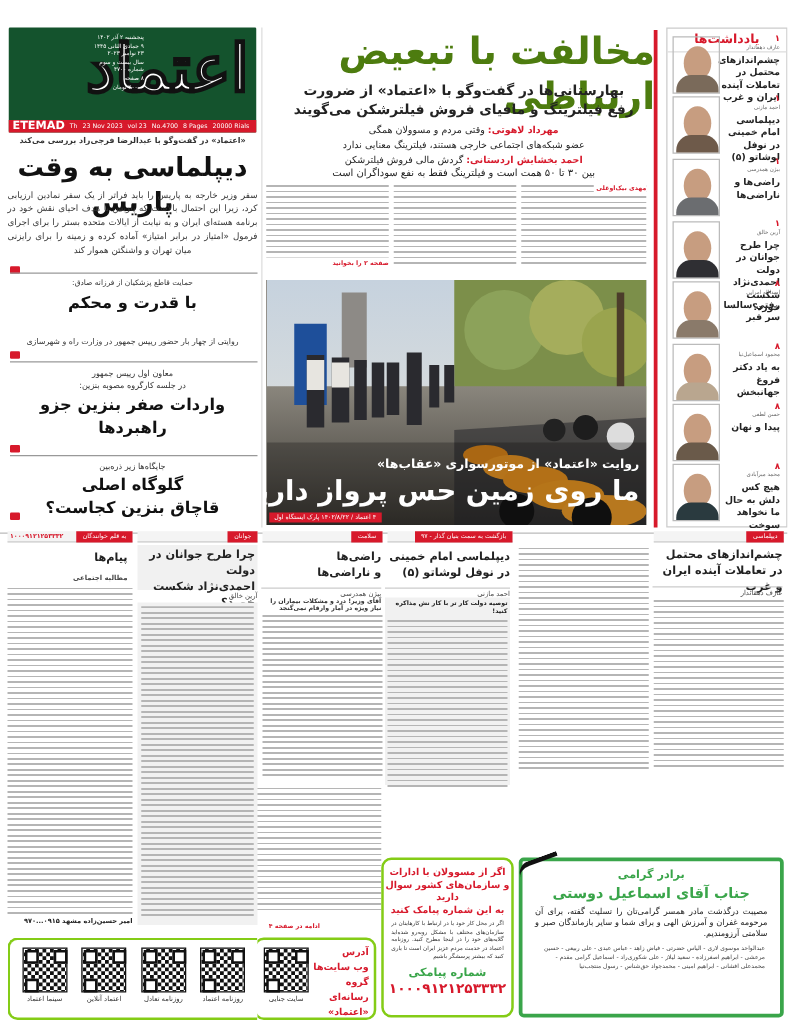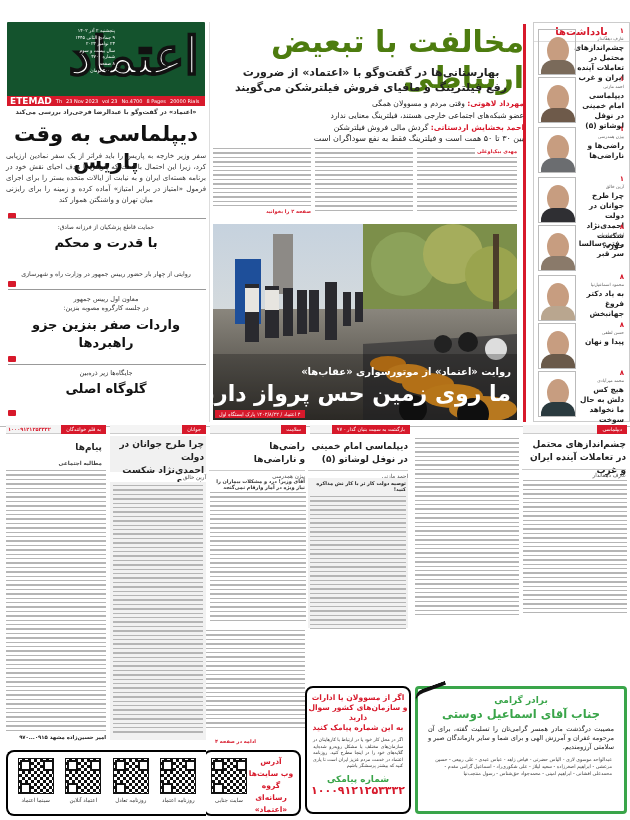--- a/index.html
+++ b/index.html
@@ -7,42 +7,42 @@
 .abs{position:absolute}
 .red{color:#d7192b}
 .bgred{background:#d7192b}
 .masthead{left:7px;top:22px;width:198px;height:84px;background:#14532d;border-radius:1px}
 .logo{position:absolute;right:6px;top:4px;font-size:52px;font-weight:bold;color:#fff;line-height:60px;-webkit-text-stroke:2px #111;letter-spacing:-2px;font-family:"DejaVu Serif",serif}
 .mh-info{position:absolute;left:58px;top:6px;width:50px;font-size:4.6px;color:#fff;line-height:6.6px;text-align:right}
 .mh-strip{position:absolute;left:0;bottom:0;width:100%;height:10px;background:#d7192b;direction:ltr;font-size:5px;color:#fff;display:flex;align-items:center;gap:4px;padding-left:3px}
 .mh-strip b{font-size:9px;letter-spacing:0}
 .hl-main{right:106px;top:24px;width:306px;font-size:30px;font-weight:bold;color:#4d7c0f;letter-spacing:-1px;line-height:36px}
 .sub{right:106px;width:306px;text-align:center;font-size:11px;font-weight:bold;color:#222;line-height:15px}
-.sub2{right:106px;width:306px;font-size:7.6px;color:#222;line-height:11px}
+.sub2{right:106px;width:306px;text-align:center;font-size:7.6px;color:#222;line-height:11px}
 .vrule{width:3px;background:#d7192b}
 .body-text{font-size:5px;line-height:6.6px;color:#555;text-align:justify}
 .col-text{background:repeating-linear-gradient(180deg,#b5b5b5 0,#b5b5b5 1.4px,transparent 1.4px,transparent 4.4px)}
 .photo{left:213px;top:224px;width:304px;height:196px;overflow:hidden;background:#6d6a62}
 .sidebar{left:533px;top:22px;width:97px;height:400px;border:1px solid #ccc;background:#fff}
 .sb-title{text-align:center;font-size:10px;font-weight:bold;color:#d7192b;line-height:18px;border-bottom:1px solid #ddd}
 .sb-item{position:absolute;right:3px;width:90px;height:58px}
 .sb-num{position:absolute;right:2px;top:2px;font-size:7px;color:#d7192b;font-weight:bold}
 .sb-author{position:absolute;right:2px;top:11px;font-size:4.4px;color:#666;white-space:nowrap}
 .sb-txt{position:absolute;right:2px;top:18px;width:48px;font-size:7.4px;font-weight:bold;color:#222;line-height:10px;text-align:right}
 .sb-photo{position:absolute;left:2px;top:4px;width:38px;height:46px;border:1px solid #bbb;overflow:hidden}
 .face{position:absolute;left:8px;top:7px;width:22px;height:27px;border-radius:50%;background:#c79d80}
 .torso{position:absolute;left:2px;top:30px;width:34px;height:20px;border-radius:12px 12px 0 0;background:#3b3b3b}
 .lefthl{right:424px;width:200px;text-align:center;color:#222}
 .badge{width:8px;height:6px;background:#d7192b;border-radius:1px}
 .hr{height:1px;background:#999}
 .sect-bar{height:9px;border-bottom:1px solid #ccc;background:#f4f4f4}
 .sect-lbl{position:absolute;right:0;top:0;height:9px;background:#d7192b;color:#fff;font-size:5px;line-height:9px;padding:0 5px;white-space:nowrap}
 .col-title{font-size:11px;font-weight:bold;color:#222;line-height:15px;text-align:right}
 .author{font-size:5.5px;color:#444;text-align:right}
-.box{border:2px solid #000000;border-radius:8px;background:#fff}
+.box{border:2px solid #84cc16;border-radius:8px;background:#fff}
 .gbox{border:3px solid #3aa54a;border-radius:4px;background:#fff}
 .qr{width:36px;height:36px;background:
 linear-gradient(#fff,#fff) 3px 3px/7px 7px no-repeat,
 linear-gradient(#111,#111) 1px 1px/11px 11px no-repeat,
 linear-gradient(#fff,#fff) 26px 3px/7px 7px no-repeat,
 linear-gradient(#111,#111) 24px 1px/11px 11px no-repeat,
 linear-gradient(#fff,#fff) 3px 26px/7px 7px no-repeat,
 linear-gradient(#111,#111) 1px 24px/11px 11px no-repeat,
 repeating-conic-gradient(#111 0 25%,#fff 0 50%) 0 0/6px 6px;border:1px solid #111}
 .qr-lbl{font-size:5.5px;color:#333;text-align:center;margin-top:3px;white-space:nowrap}
@@ -91,20 +91,21 @@
 <div class="abs lefthl" style="top:304px;font-size:6.5px;color:#333">در جلسه کارگروه مصوبه بنزین:</div>
 <div class="abs lefthl" style="top:316px;font-size:13px;font-weight:bold;line-height:18px;color:#111">
   <div>واردات صفر بنزین جزو راهبردها</div>
 </div>
 <div class="abs badge" style="left:8px;top:356px"></div>
 <div class="abs hr" style="left:8px;top:364px;width:198px"></div>
 
 <div class="abs lefthl" style="top:369px;font-size:6.5px;color:#333">جایگاه‌ها زیر ذره‌بین</div>
 <div class="abs lefthl" style="top:380px;font-size:13px;font-weight:bold;line-height:18px;color:#111">
   <div>گلوگاه اصلی</div>
+  <div>قاچاق بنزین کجاست؟</div>
 </div>
 <div class="abs badge" style="left:8px;top:410px"></div>
 
 <div class="abs vrule" style="left:523px;top:24px;height:398px"></div>
 <div class="abs vrule" style="left:209px;top:22px;width:1px;height:400px;background:#ddd"></div>
 <div class="abs hl-main">مخالفت با تبعیض ارتباطی</div>
 <div class="abs sub" style="top:65px">
   <div>بهارستانی‌ها در گفت‌وگو با «اعتماد» از ضرورت</div>
   <div>رفع فیلترینگ و مافیای فروش فیلترشکن می‌گویند</div>
 </div>
@@ -327,21 +328,21 @@
     <div>اگر از مسوولان یا ادارات</div>
     <div>و سازمان‌های کشور سوال دارید</div>
     <div>به این شماره پیامک کنید</div>
   </div>
   <div style="font-size:4.6px;line-height:6.5px;color:#333;padding:4px 6px;text-align:justify">اگر در محل کار خود یا در ارتباط با کارهایتان در سازمان‌های مختلف با مشکل روبه‌رو شده‌اید گلایه‌های خود را در اینجا مطرح کنید. روزنامه اعتماد در خدمت مردم عزیز ایران است تا یاری کنید که بیشتر پرسشگر باشیم</div>
   <div style="text-align:center;font-size:9px;font-weight:bold;color:#3aa54a">شماره پیامکی</div>
   <div style="text-align:center;font-size:11px;font-weight:bold;color:#d7192b;letter-spacing:-0.5px">۱۰۰۰۹۱۲۱۲۵۳۳۳۲</div>
 </div>
 
 <div class="abs box" style="left:203px;top:750px;width:98px;height:66px">
-  <div class="abs" style="right:4px;top:4px;width:48px;text-align:center;font-size:7.6px;font-weight:bold;color:#d7192b;line-height:12px">
+  <div class="abs" style="right:4px;top:4px;width:48px;font-size:7.6px;font-weight:bold;color:#d7192b;line-height:12px">
     <div>آدرس</div>
     <div>وب سایت‌ها</div>
     <div>گروه رسانه‌ای</div>
     <div>«اعتماد»</div>
   </div>
   <div class="abs" style="left:6px;top:6px">
     <div class="qr"></div>
     <div class="qr-lbl">سایت جنایی</div>
   </div>
 </div>

